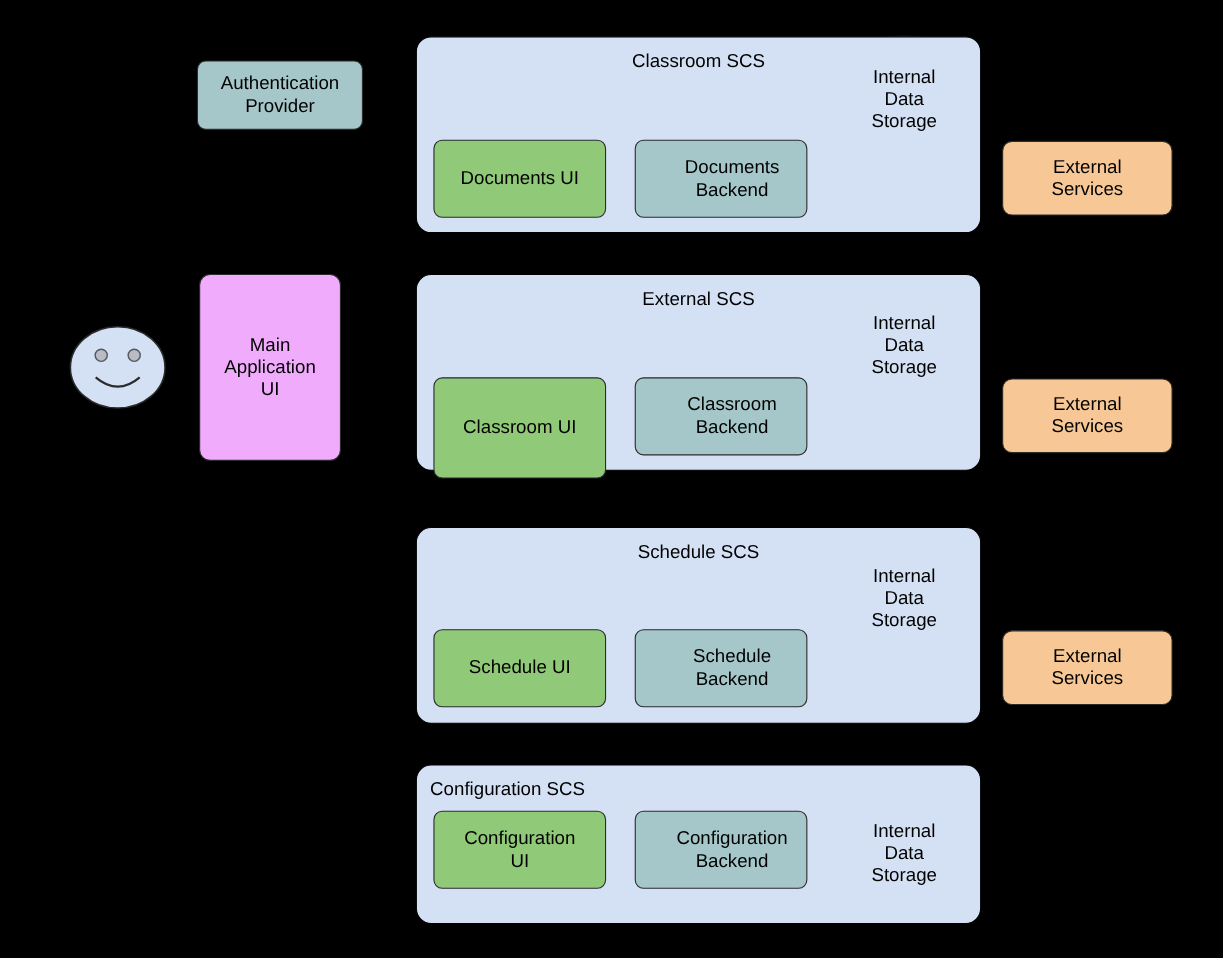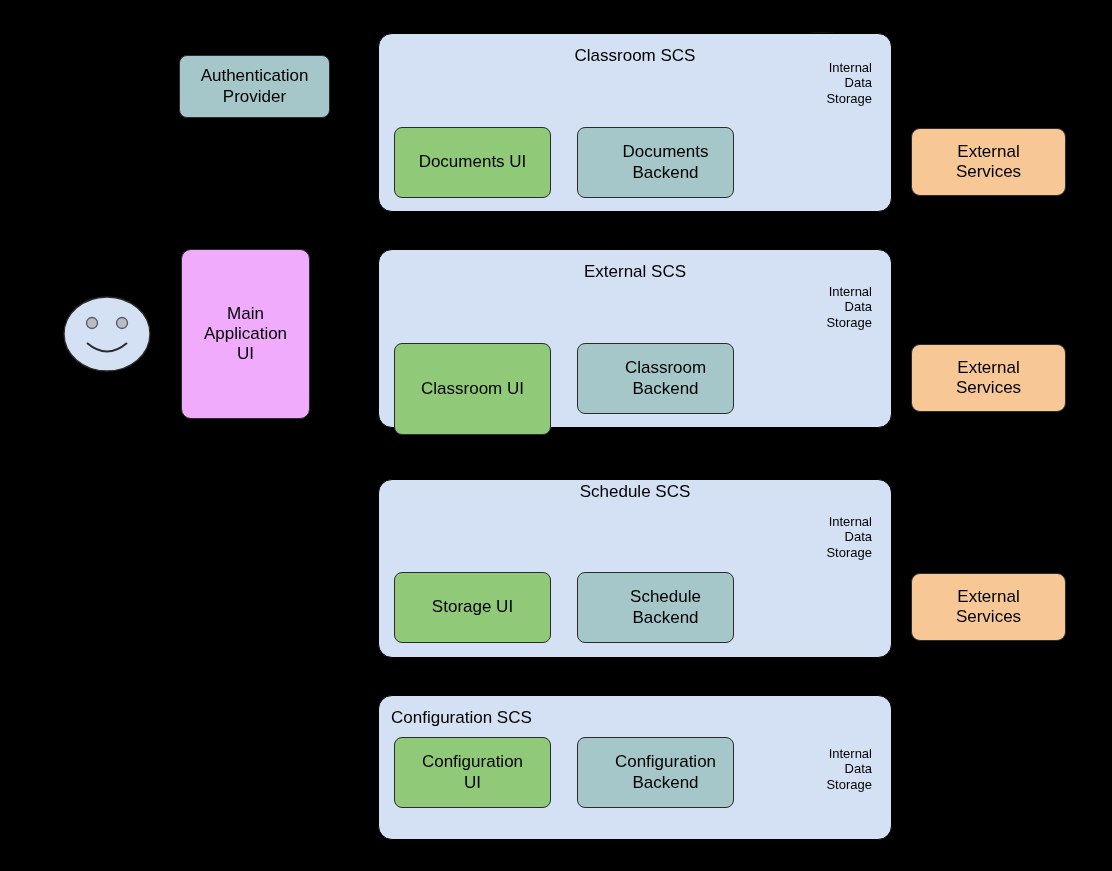--- a/index.html
+++ b/index.html
@@ -87,22 +87,22 @@
   .ext-box {
     background: #f7c896;
     border: 1px solid #2b2b2b;
     border-radius: 9px;
     font-size: 17px;
   }
   .cyl-label {
     position: absolute;
     left: 0;
     right: 0;
-    text-align: right;
-    font-size: 13px;
+    text-align: center;
+    font-size: 17px;
     color: #000000;
     line-height: 1.18;
     white-space: pre-line;
     pointer-events: none;
   }
 </style>
 </head>
 <body>
 
 <div id="canvas">
@@ -214,24 +214,24 @@
   </div>
   <div class="cyl-label" style="top:284px; left:772px; width:100px;">Internal
 Data
 Storage</div>
   <div class="node ext-box" style="left:911px; top:344px; width:155px; height:68px;">
     <span>External
 Services</span>
   </div>
 
   <div class="scs" style="position:absolute; left:378px; top:479px; width:512px; height:177px;">
-    <div class="scs-title centered" style="top:2px;">Schedule SCS</div>
+    <div class="scs-title centered" style="top:12px;">Schedule SCS</div>
   </div>
   <div class="node ui-box" style="left:394px; top:572px; width:157px; height:71px;">
-    <span>Storage UI</span>
+    <span>Schedule UI</span>
   </div>
   <div class="node backend-box" style="left:577px; top:572px; width:157px; height:71px;align-items:center;">
     <span>Schedule
 Backend</span>
   </div>
   <div class="cyl-label" style="top:514px; left:772px; width:100px;">Internal
 Data
 Storage</div>
   <div class="node ext-box" style="left:911px; top:573px; width:155px; height:68px;">
     <span>External

